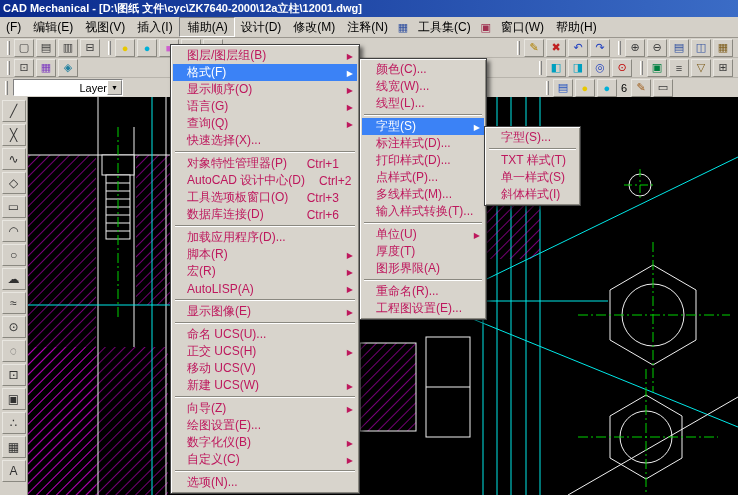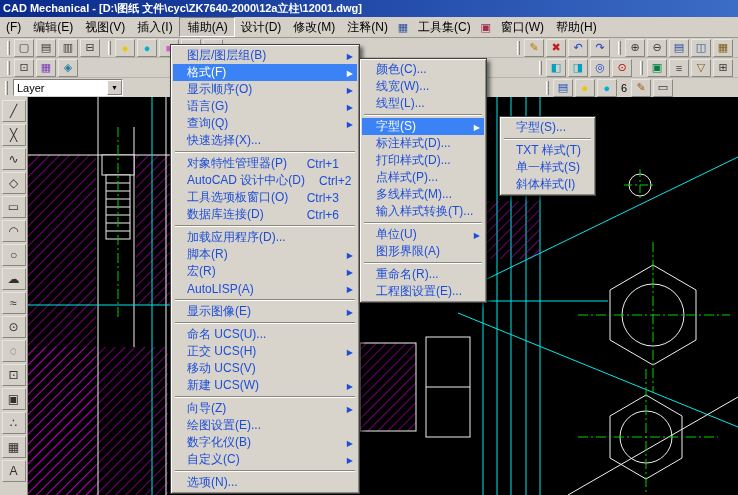--- a/index.html
+++ b/index.html
@@ -1,18 +1,18 @@
 <!DOCTYPE html>
 <html><head>
 <meta charset="utf-8">
 <style>
   * { margin:0; padding:0; box-sizing:border-box; }
   html,body { width:738px; height:495px; overflow:hidden; background:#000;
     font-family:"Liberation Sans","DejaVu Sans",sans-serif; }
-  .app { position:relative; width:738px; height:390px; background:#d4d0c8; }
+  .app { position:relative; width:738px; height:390px; background:#d4d0c8;text-align:right; }
 
   
   .titlebar { height:17px; background:linear-gradient(90deg,#0a2a8c,#3b6cc6);
     color:#fff; font-size:11px; font-weight:bold; display:flex; align-items:center;
     padding-left:3px; white-space:nowrap; overflow:hidden; }
 
   
   .menubar { height:21px; background:#d4d0c8; display:flex; align-items:stretch;
     font-size:12px; border-bottom:1px solid #9a968e; }
   .mb-item { padding:0 6px; display:flex; align-items:center; color:#000; white-space:nowrap; }
@@ -47,28 +47,28 @@
     background:#d4d0c8; margin-bottom:2px; }
 
   
   .canvas-wrap { position:absolute; left:28px; top:97px; width:710px; height:398px; background:#000; }
 
   
   .menu { position:absolute; background:#d8d4cc; border:1px solid #404040; padding:2px;
     box-shadow: inset 1px 1px 0 #ffffff, inset -1px -1px 0 #8a8880, 3px 3px 4px rgba(0,0,0,.55);
     font-size:12px; }
   .mitem { height:17px; display:flex; align-items:center; padding:0 18px 0 14px;
-    position:relative; color:#1d4ed8; white-space:nowrap; overflow:hidden; }
+    position:relative; color:#be185d; white-space:nowrap; overflow:hidden; }
   .mitem.hl { background:#3b82f6; color:#fff; }
   .msc { margin-left:auto; padding-left:14px; }
   .mar { position:absolute; right:4px; top:50%; transform:translateY(-50%); font-size:8px; }
   .msep { height:2px; border-top:1px solid #8a8880; border-bottom:1px solid #ffffff; margin:2px 2px; }
   #menu-assist { left:170px; top:44px; width:190px; z-index:10; }
   #menu-format { left:359px; top:58px; width:128px; z-index:11; }
-  #menu-style  { left:484px; top:116px; width:97px; z-index:12;margin-left:15px; }
+  #menu-style  { left:484px; top:126px; width:97px; z-index:12; }
 </style>
 </head>
 <body>
 
 <div class="app">
 
   <div class="titlebar">
     <span>CAD Mechanical - [D:\图纸 文件\cyc\ZK7640-2000\12a立柱\12001.dwg]</span>
   </div>
 
@@ -485,20 +485,23 @@
       </div>
       <div class="mitem">
         <span>输入样式转换(T)...</span>
       </div>
       <div class="msep"></div>
       <div class="mitem">
         <span>单位(U)</span>
         <span class="mar">▶</span>
       </div>
       <div class="mitem">
+        <span>厚度(T)</span>
+      </div>
+      <div class="mitem">
         <span>图形界限(A)</span>
       </div>
       <div class="msep"></div>
       <div class="mitem">
         <span>重命名(R)...</span>
       </div>
       <div class="mitem">
         <span>工程图设置(E)...</span>
       </div>
     </div>

